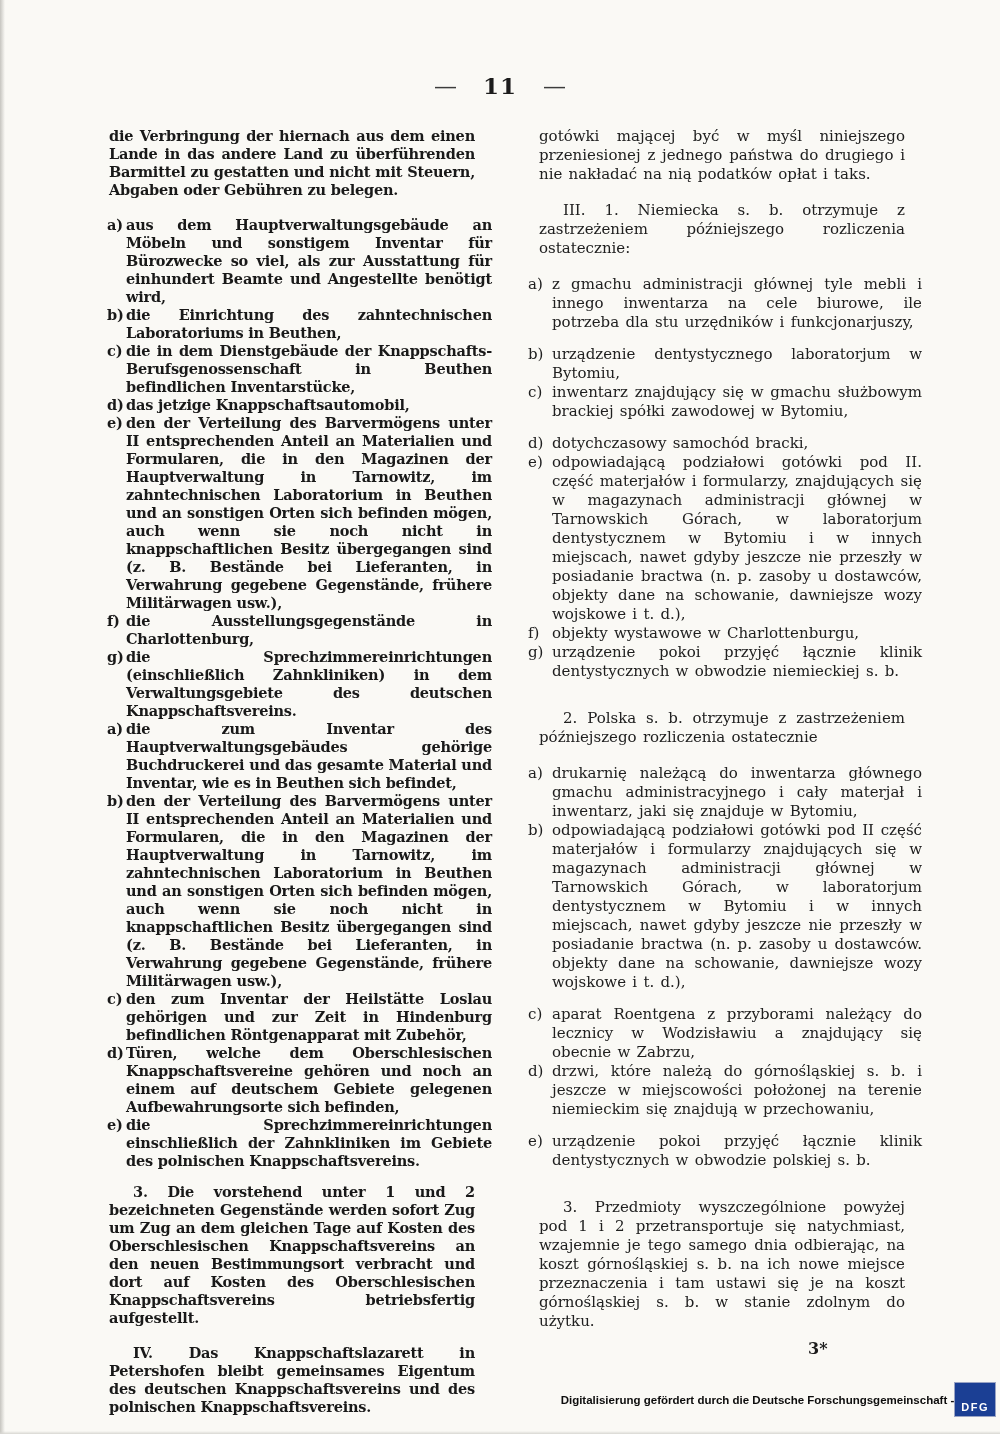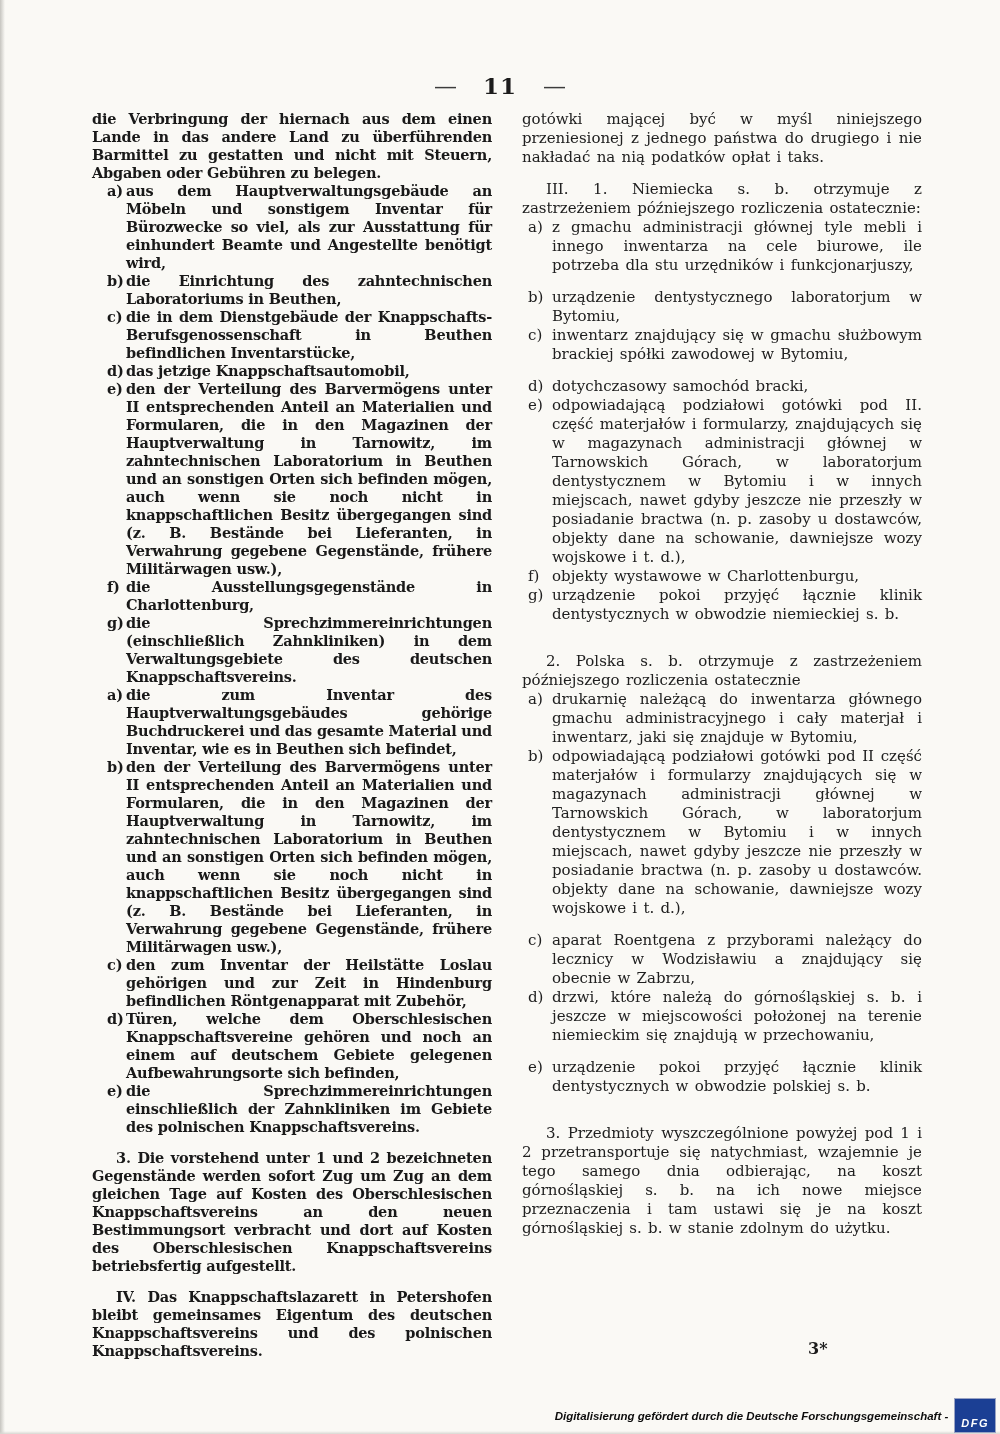--- a/index.html
+++ b/index.html
@@ -43,41 +43,41 @@
     font-weight: bold; letter-spacing: -0.2px;
     color: #191919;
   }
   
   .col-pl {
     font-size: 15px; line-height: 19px;
     word-spacing: 1.5px;
     color: #202020;
   }
 
-  .para { margin: 0; text-align: justify; }
+  .para { margin: 17px; text-align: justify; }
   .para.indent { text-indent: 24px; }
   .para.gap { margin-top: 13px; }
   .para.gap-lg { margin-top: 28px; }
 
   .item { display: flex; margin: 0; }
   .item.gap { margin-top: 13px; }
   .item .label { flex: 0 0 34px; padding-left: 15px; box-sizing: border-box; }
   .col-pl .item .label { flex-basis: 30px; padding-left: 6px; }
   .item .text { flex: 1; text-align: justify; }
 
   .printers-mark {
     position: absolute; left: 808px; top: 1339px;
     font-size: 16px; font-weight: bold;
   }
 
   .page-footer {
-    position: absolute; right: 4px; bottom: 1px;
-    display: flex; align-items: center; gap: 6px;
+    position: absolute; right: 4px; bottom: 17px;
+    display: flex; align-items: center; 
     font-family: "Liberation Sans", sans-serif;
-    font-size: 11.5px; font-weight: bold; color: #0d0d0d; font-style: italic;
+    font-size: 11.5px; font-weight: bold; color: #0d0d0d;
   }
   .dfg-logo {
     display: inline-block;
     background: #1b3f94; color: #ffffff;
     font-size: 11px; font-weight: bold; letter-spacing: 1.5px;
     padding: 18px 6px 3px 6px;
     border: 1px solid #9aa4c4;
   }
 </style>
 </head>

